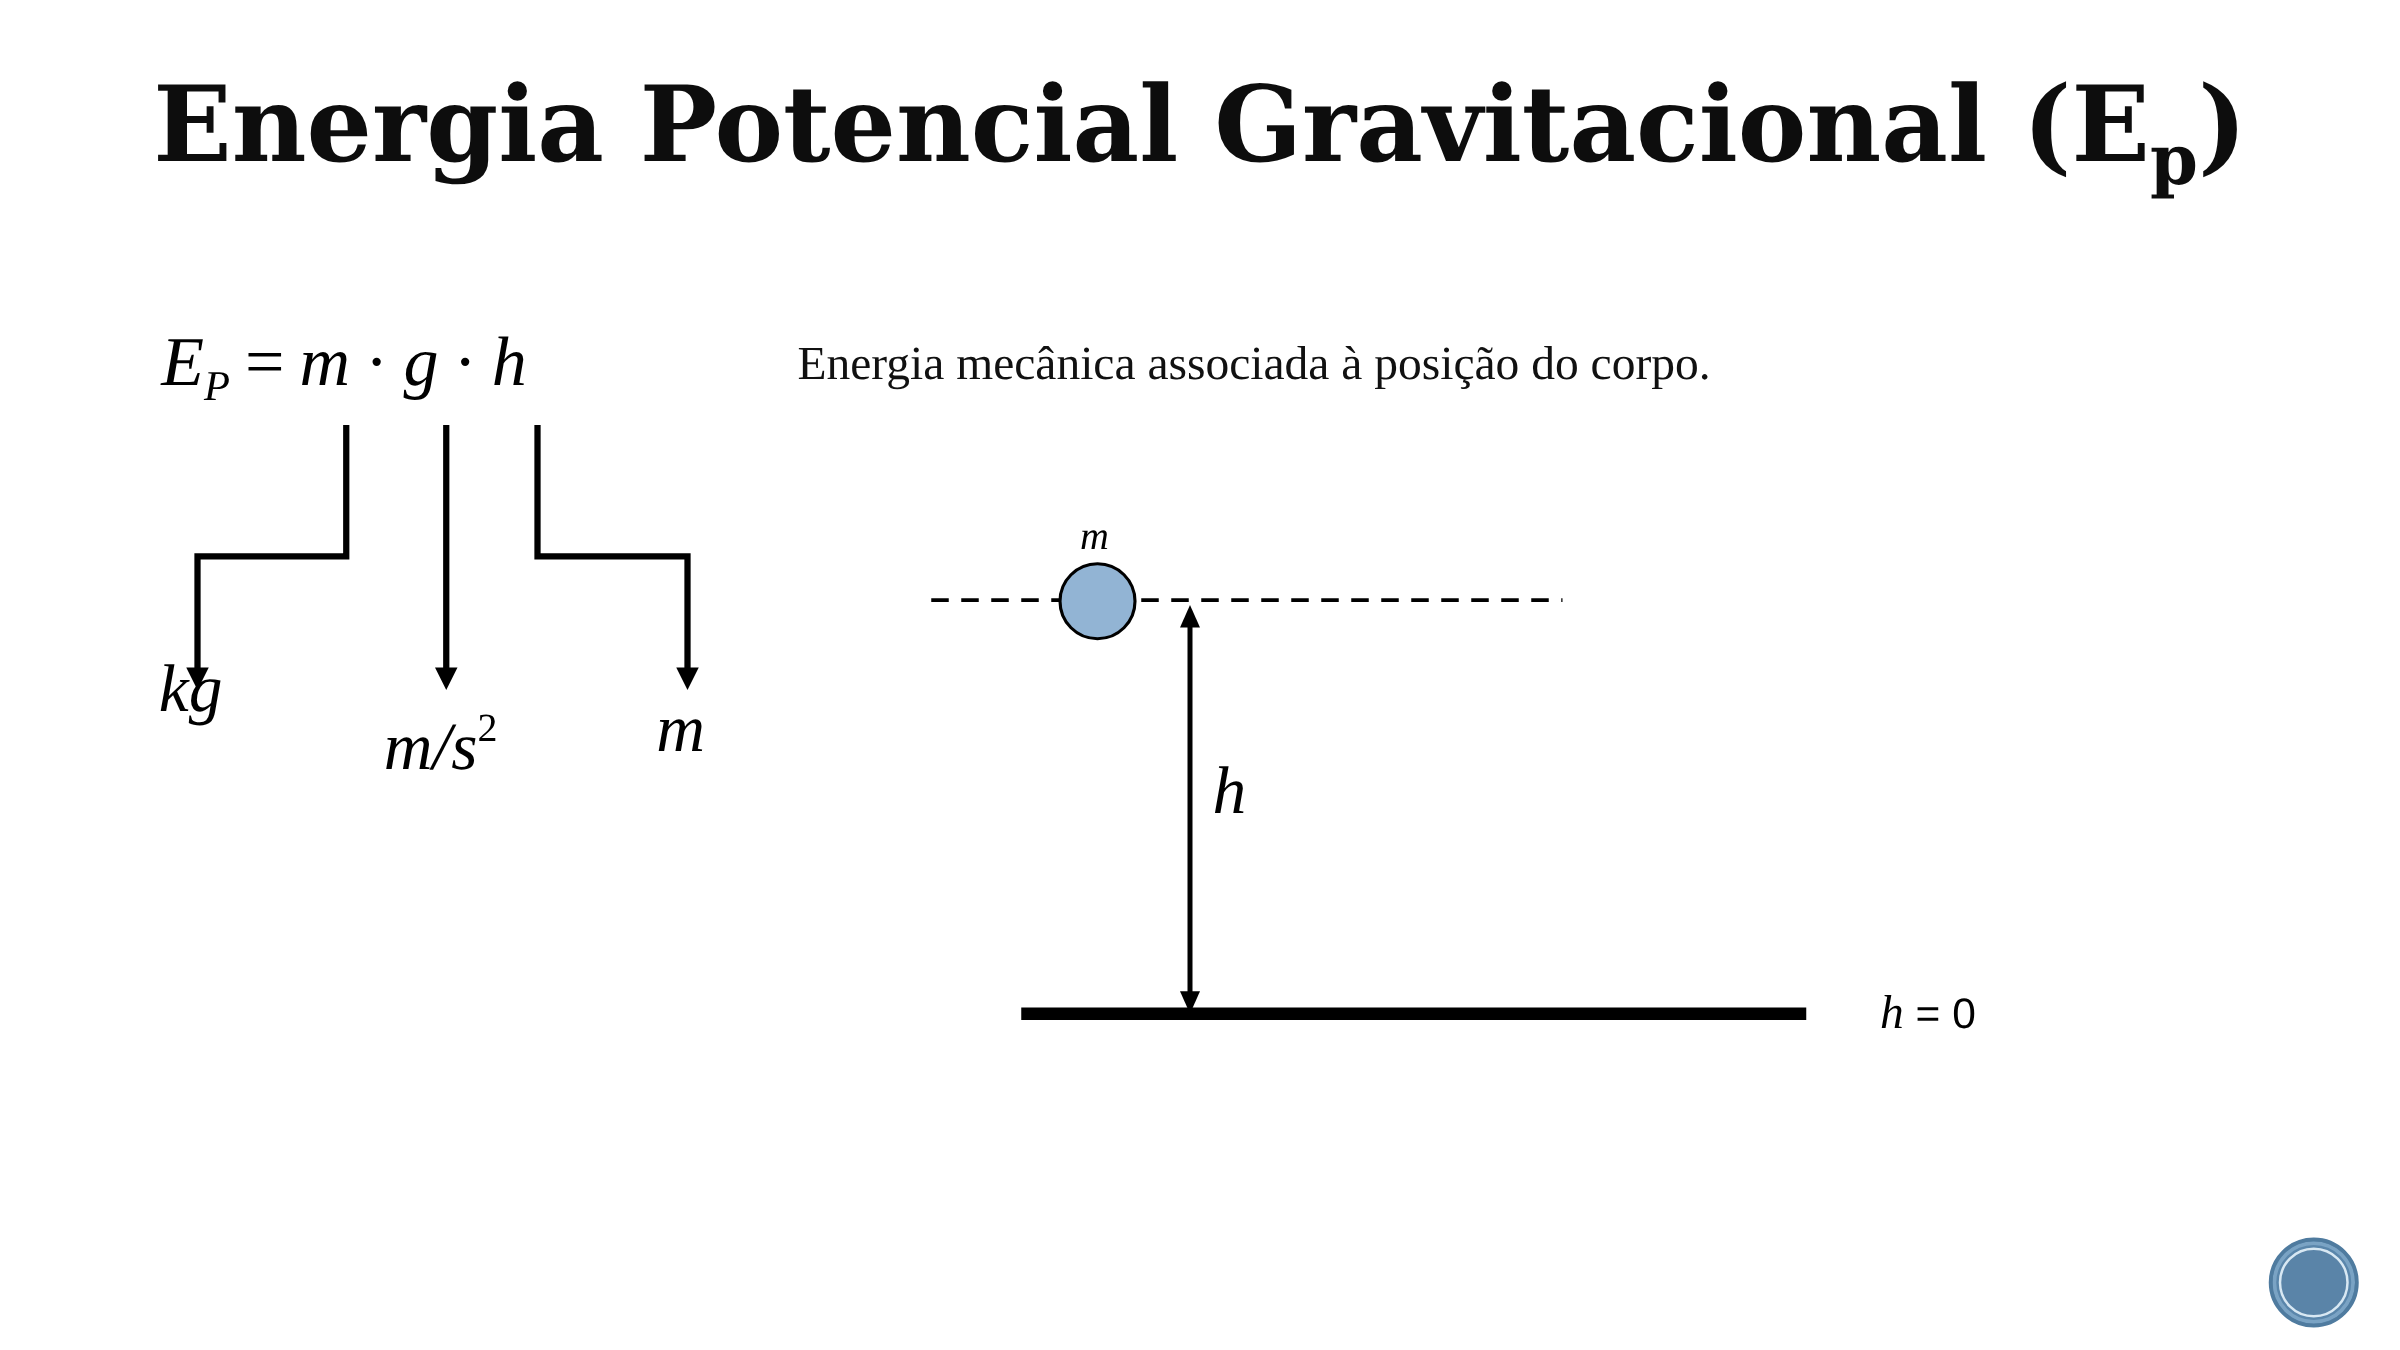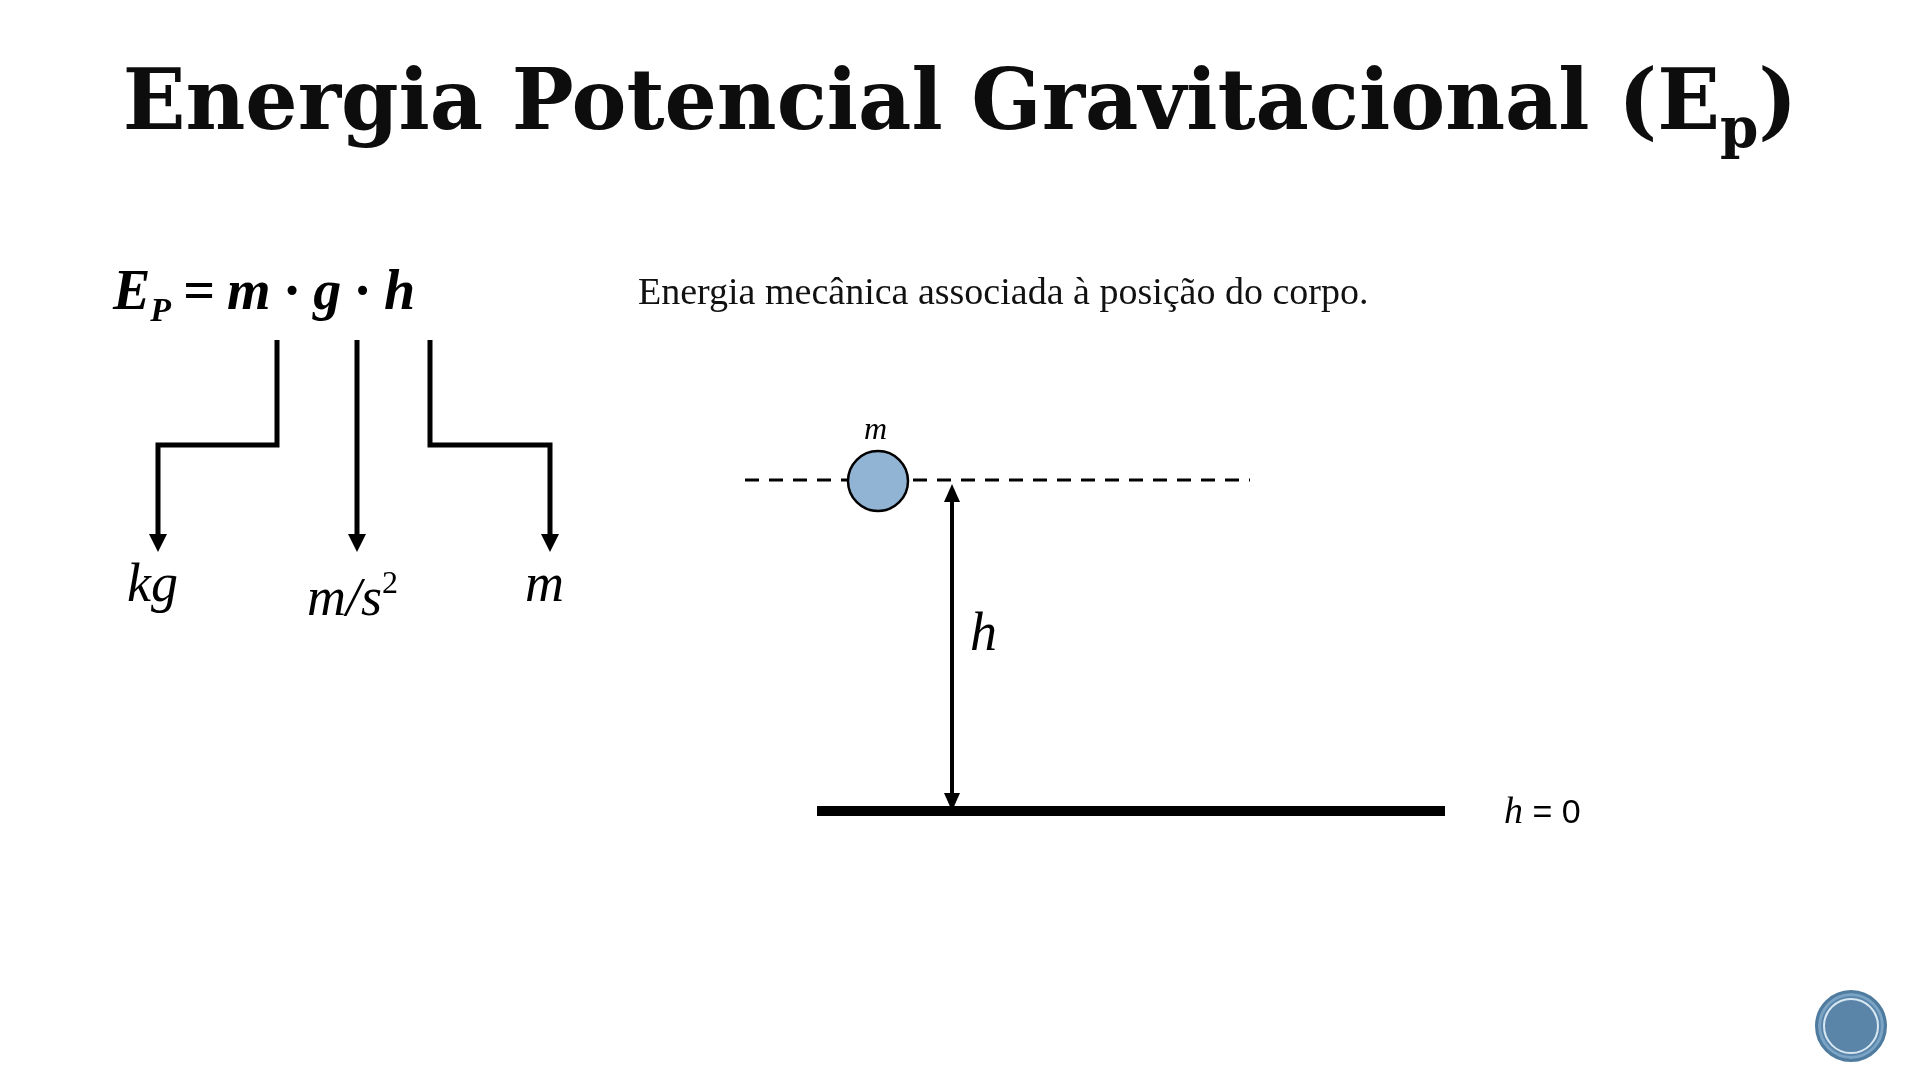--- a/index.html
+++ b/index.html
@@ -5,24 +5,23 @@
   html, body { margin: 0; padding: 0; background: #ffffff; }
   body { width: 1920px; height: 1080px; position: relative; overflow: hidden; font-family: "Liberation Sans", sans-serif; color: #000; }
   .title {
     position: absolute; left: 0; width: 1920px; top: 58px; text-align: center;
     font-family: "DejaVu Serif", "Liberation Serif", serif; font-weight: bold;
     font-size: 84px; letter-spacing: 0px; line-height: 1; color: #0d0d0d;
     transform: scaleX(0.98); transform-origin: center;
   }
   .title sub { font-size: 56px; vertical-align: -18px; }
   .formula {
-    position: absolute; left: 113px; top: 262px;
+    position: absolute; left: 129px; top: 262px;
     font-family: "Liberation Serif", "DejaVu Serif", serif; font-style: italic; font-size: 56px; line-height: 1;
     white-space: nowrap;
-    font-weight: bold;
   }
   .formula sub { font-size: 34px; vertical-align: -12px; }
   .formula .op { font-style: normal; margin: 0 12px; }
   .unit {
     position: absolute; font-family: "Liberation Serif", "DejaVu Serif", serif; font-style: italic; font-size: 54px; line-height: 1; white-space: nowrap;
   }
   .unit sup { font-style: normal; font-size: 32px; vertical-align: 22px; }
   .desc {
     position: absolute; left: 638px; top: 272px; font-family: Liberation Serif, serif;
     font-size: 38px; line-height: 1; white-space: nowrap; color: #111;
@@ -64,21 +63,21 @@
   </g>
 
   <line x1="745" y1="480" x2="1250" y2="480" stroke="#000" stroke-width="3" stroke-dasharray="14,10"></line>
   <circle cx="878" cy="481" r="30" fill="#92b4d4" stroke="#000" stroke-width="2.5"></circle>
   <line x1="952" y1="500" x2="952" y2="795" stroke="#000" stroke-width="4"></line>
   <polygon points="944,502 960,502 952,484" fill="#000"></polygon>
   <polygon points="944,793 960,793 952,811" fill="#000"></polygon>
   <rect x="817" y="806" width="628" height="10" fill="#000"></rect>
 </svg>
 
-<div class="unit" style="left:127px; top:556px;font-style:italic;">kg</div>
+<div class="unit" style="left:127px; top:524px;font-style:italic;">kg</div>
 <div class="unit" style="left:307px; top:566px;text-align:right;"><span>m/s</span><sup>2</sup></div>
 <div class="unit" style="left:525px; top:556px;">m</div>
 
 <div class="mlabel">m</div>
 <div class="hlabel">h</div>
 <div class="h0label"><span class="var">h</span><span> = 0</span></div>
 
 <div class="nav-badge">
     <div class="inner"></div>
   </div>

